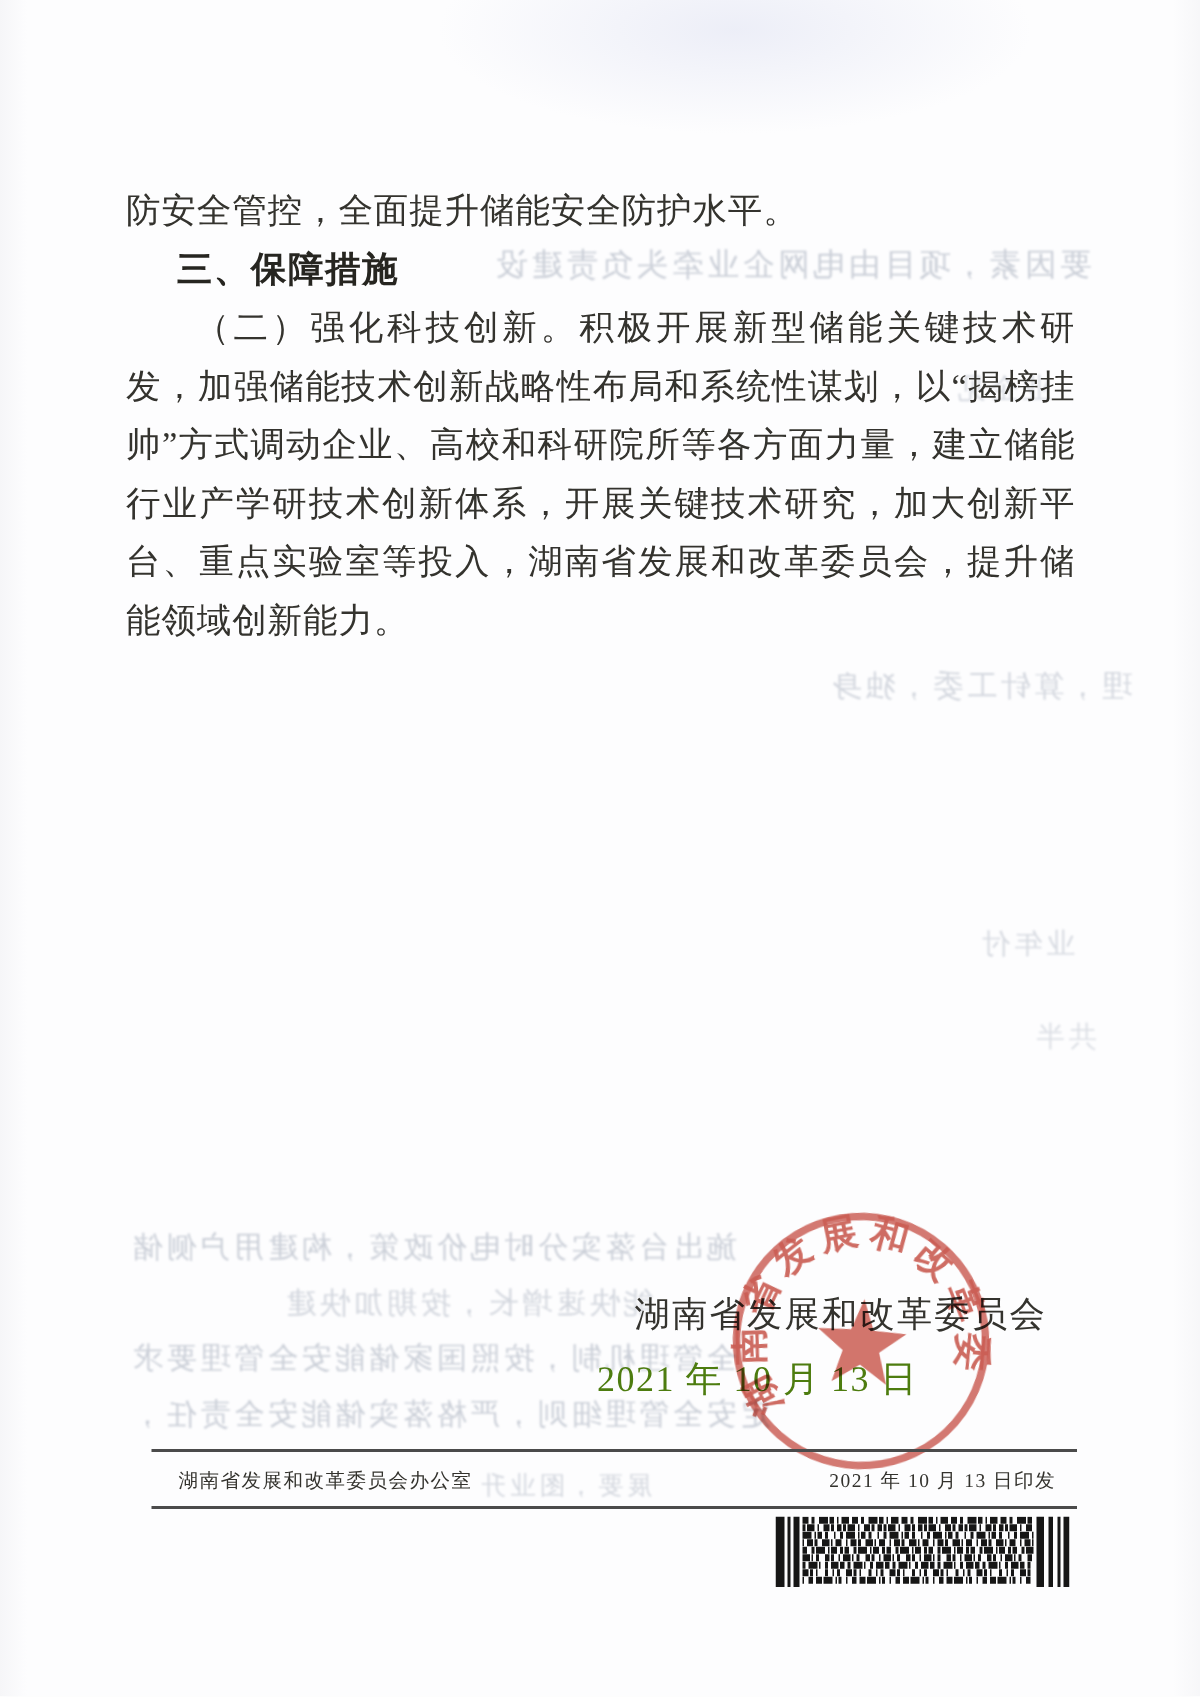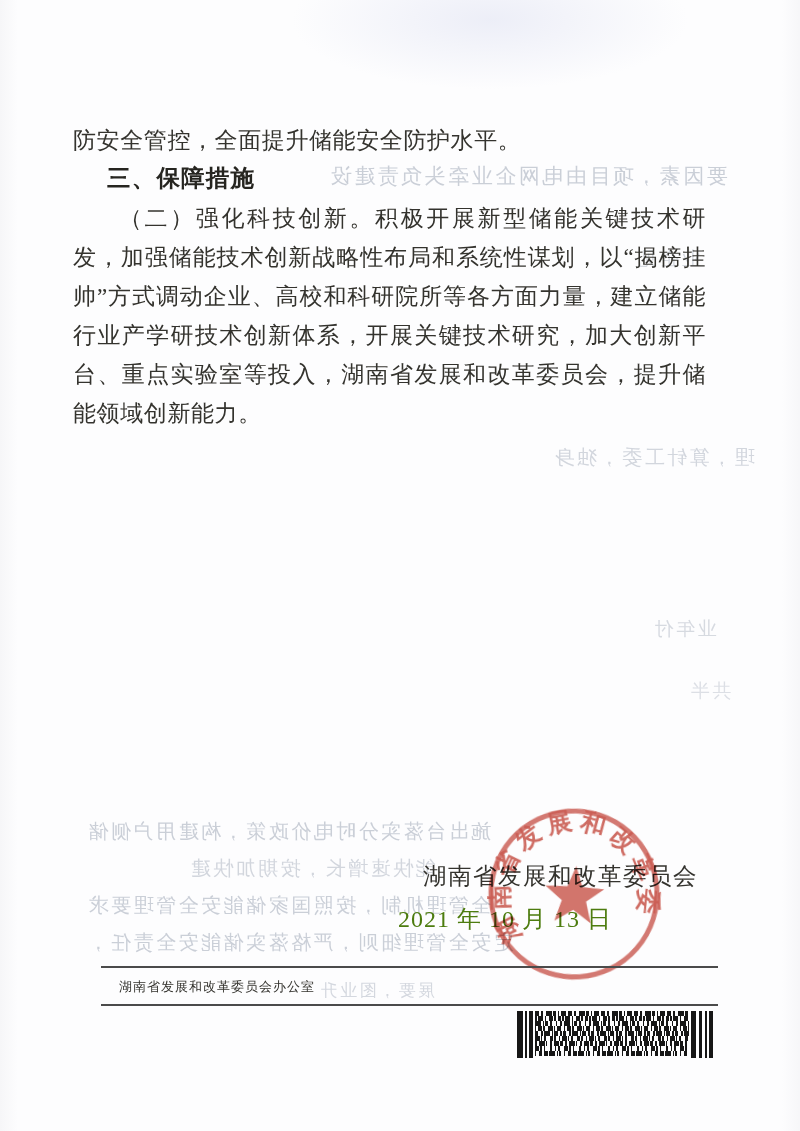--- a/index.html
+++ b/index.html
@@ -18,29 +18,29 @@
     pointer-events: none;
   }
   .edge-tint {
     position: absolute; inset: 0;
     background: linear-gradient(90deg, rgba(225,225,230,0.25) 0, rgba(255,255,255,0) 18px, rgba(255,255,255,0) 782px, rgba(228,228,233,0.25) 100%);
     pointer-events: none;
   }
 
   
   .doc-text {
-    position: absolute; left: 73px; top: 121px; width: 633px;
+    position: absolute; left: 84px; top: 121px; width: 633px;
     font-size: 23px; line-height: 39px; letter-spacing: 0.6px;
     color: #34332e; text-align: justify;
   }
   .doc-text p { margin: 0; }
   .cont-line { text-indent: 0; }
   .sec-heading {
     margin: 0;
-    font-family: Liberation Mono, monospace;
+    font-family: Liberation Sans, sans-serif;
     font-weight: bold; font-size: 23.5px; line-height: 39px;
     text-indent: 34px; letter-spacing: 1.2px; color: #262520;
   }
   .para { text-indent: 2em; }
 
   
   .sig-name {
     position: absolute; left: 0; top: 860px; width: 716px;
     text-align: right; padding-right: 18px; box-sizing: border-box;
     font-size: 23.5px; letter-spacing: 1.5px; color: #34332e;
@@ -127,20 +127,21 @@
       <text font-size="25" fill="#c5463a" opacity="0.9" font-family="Liberation Serif, serif" font-weight="bold">
         <textPath href="#sealArc" startOffset="0" textLength="330" lengthAdjust="spacing">湖南省发展和改革委员会</textPath>
       </text>
       <polygon points="94.3,62.3 98.9,83.8 120.5,87.6 101.5,98.6 104.6,120.4 88.2,105.7 68.5,115.3 77.4,95.2 62.1,79.4 84.0,81.7" fill="#c5463a" opacity="0.85"></polygon>
     </svg>
   </div>
 
   <div class="rule rule-top"></div>
   <div class="footer-row">
     <span>湖南省发展和改革委员会办公室</span>
+    <span>2021 年 10 月 13 日印发</span>
   </div>
   <div class="rule rule-bottom"></div>
 
   <div class="barcode">
     <svg width="196" height="47" viewBox="0 0 196 47">
       <rect x="0" y="0" width="6" height="47" fill="#161616"></rect>
       <rect x="8" y="0" width="2" height="47" fill="#161616"></rect>
       <rect x="12" y="0" width="4" height="47" fill="#161616"></rect>
       <g stroke="#161616" stroke-width="4.8">
         <line x1="18" y1="2.5" x2="172" y2="2.5" stroke-dasharray="4 2 2 3 6 1 3 2 1 2 5 2"></line>

